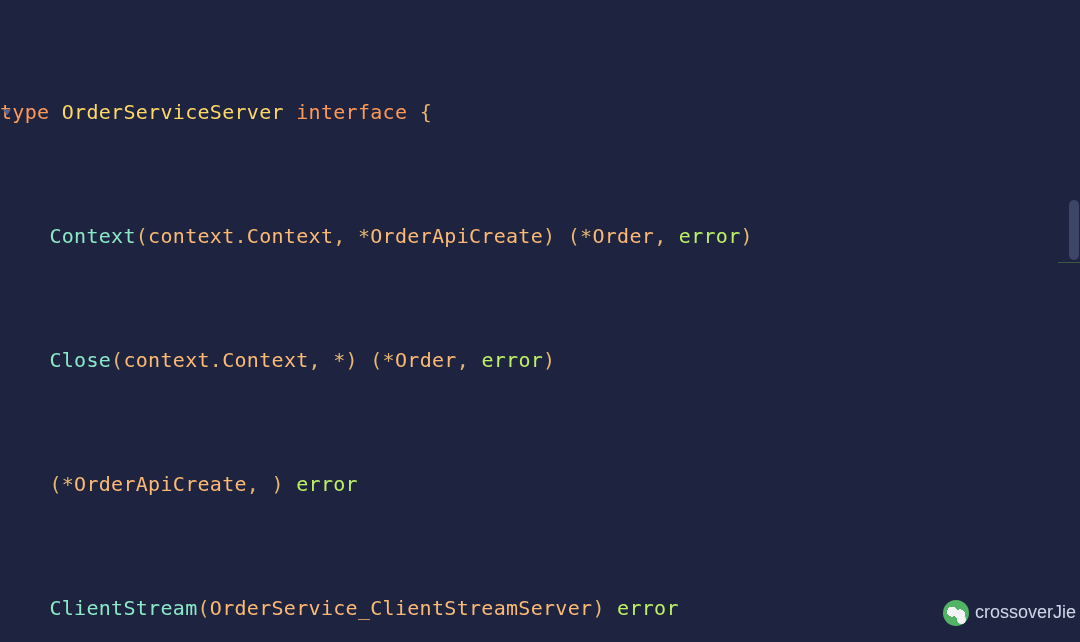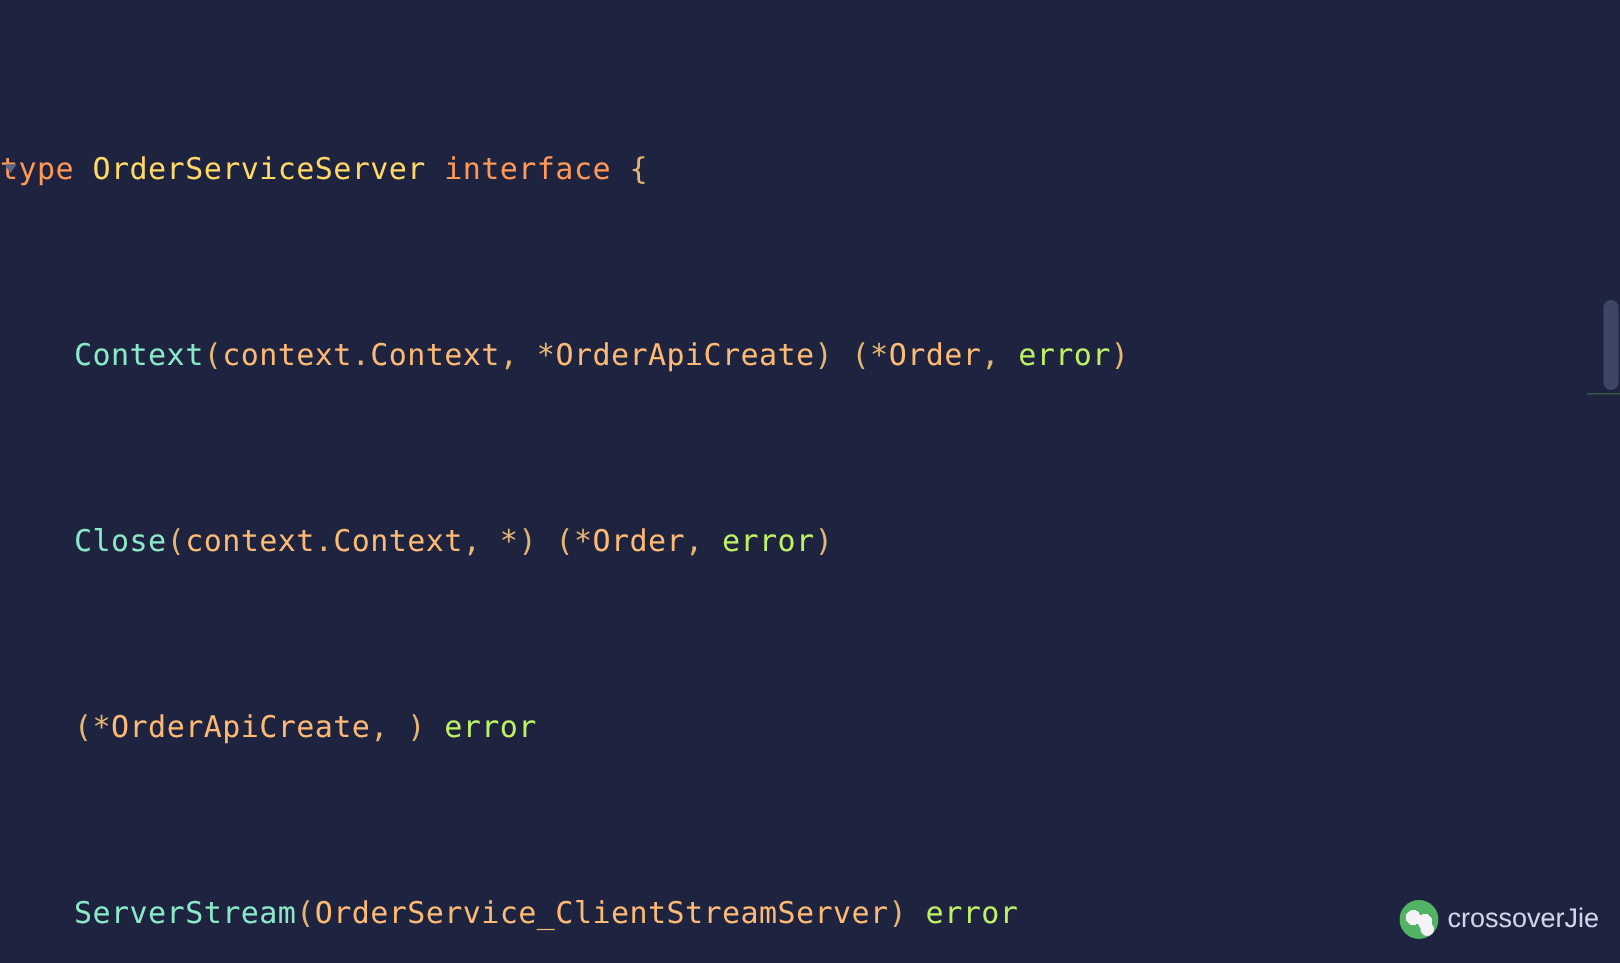--- a/index.html
+++ b/index.html
@@ -76,21 +76,21 @@
   .divider {
     position: absolute;
     right: 0;
     height: 1px;
     width: 22px;
     background: #3a5a45;
     top: 262px;
   }
   .watermark {
     position: absolute;
-    right: 14px;
+    right: 4px;
     bottom: 14px;
     display: flex;
     align-items: center;
     gap: 6px;
     color: #d8e0f0;
     font-family: sans-serif;
     font-size: 18px;
     opacity: 0.95;
   }
   .watermark .dots {
@@ -125,21 +125,21 @@
 
   <div class="line">
     <span>    </span><span class="fn">Close</span><span class="punct">(</span><span class="id">context</span><span class="punct">.</span><span class="id">Context</span><span class="punct">, *</span><span class="punct">) (*</span><span class="id">Order</span><span class="punct">, </span><span class="keytype">error</span><span class="punct">)</span>
   </div>
 
   <div class="line">
     <span>    </span><span class="punct">(*</span><span class="id">OrderApiCreate</span><span class="punct">, </span><span class="punct">) </span><span class="keytype">error</span>
   </div>
 
   <div class="line">
-    <span>    </span><span class="fn">ServerStream</span><span class="punct">(</span><span class="id">OrderService_ClientStreamServer</span><span class="punct">) </span><span class="keytype">error</span>
+    <span>    </span><span class="fn">ClientStream</span><span class="punct">(</span><span class="id">OrderService_ClientStreamServer</span><span class="punct">) </span><span class="keytype">error</span>
   </div>
 
   
 
   
 
   
 
   
 

